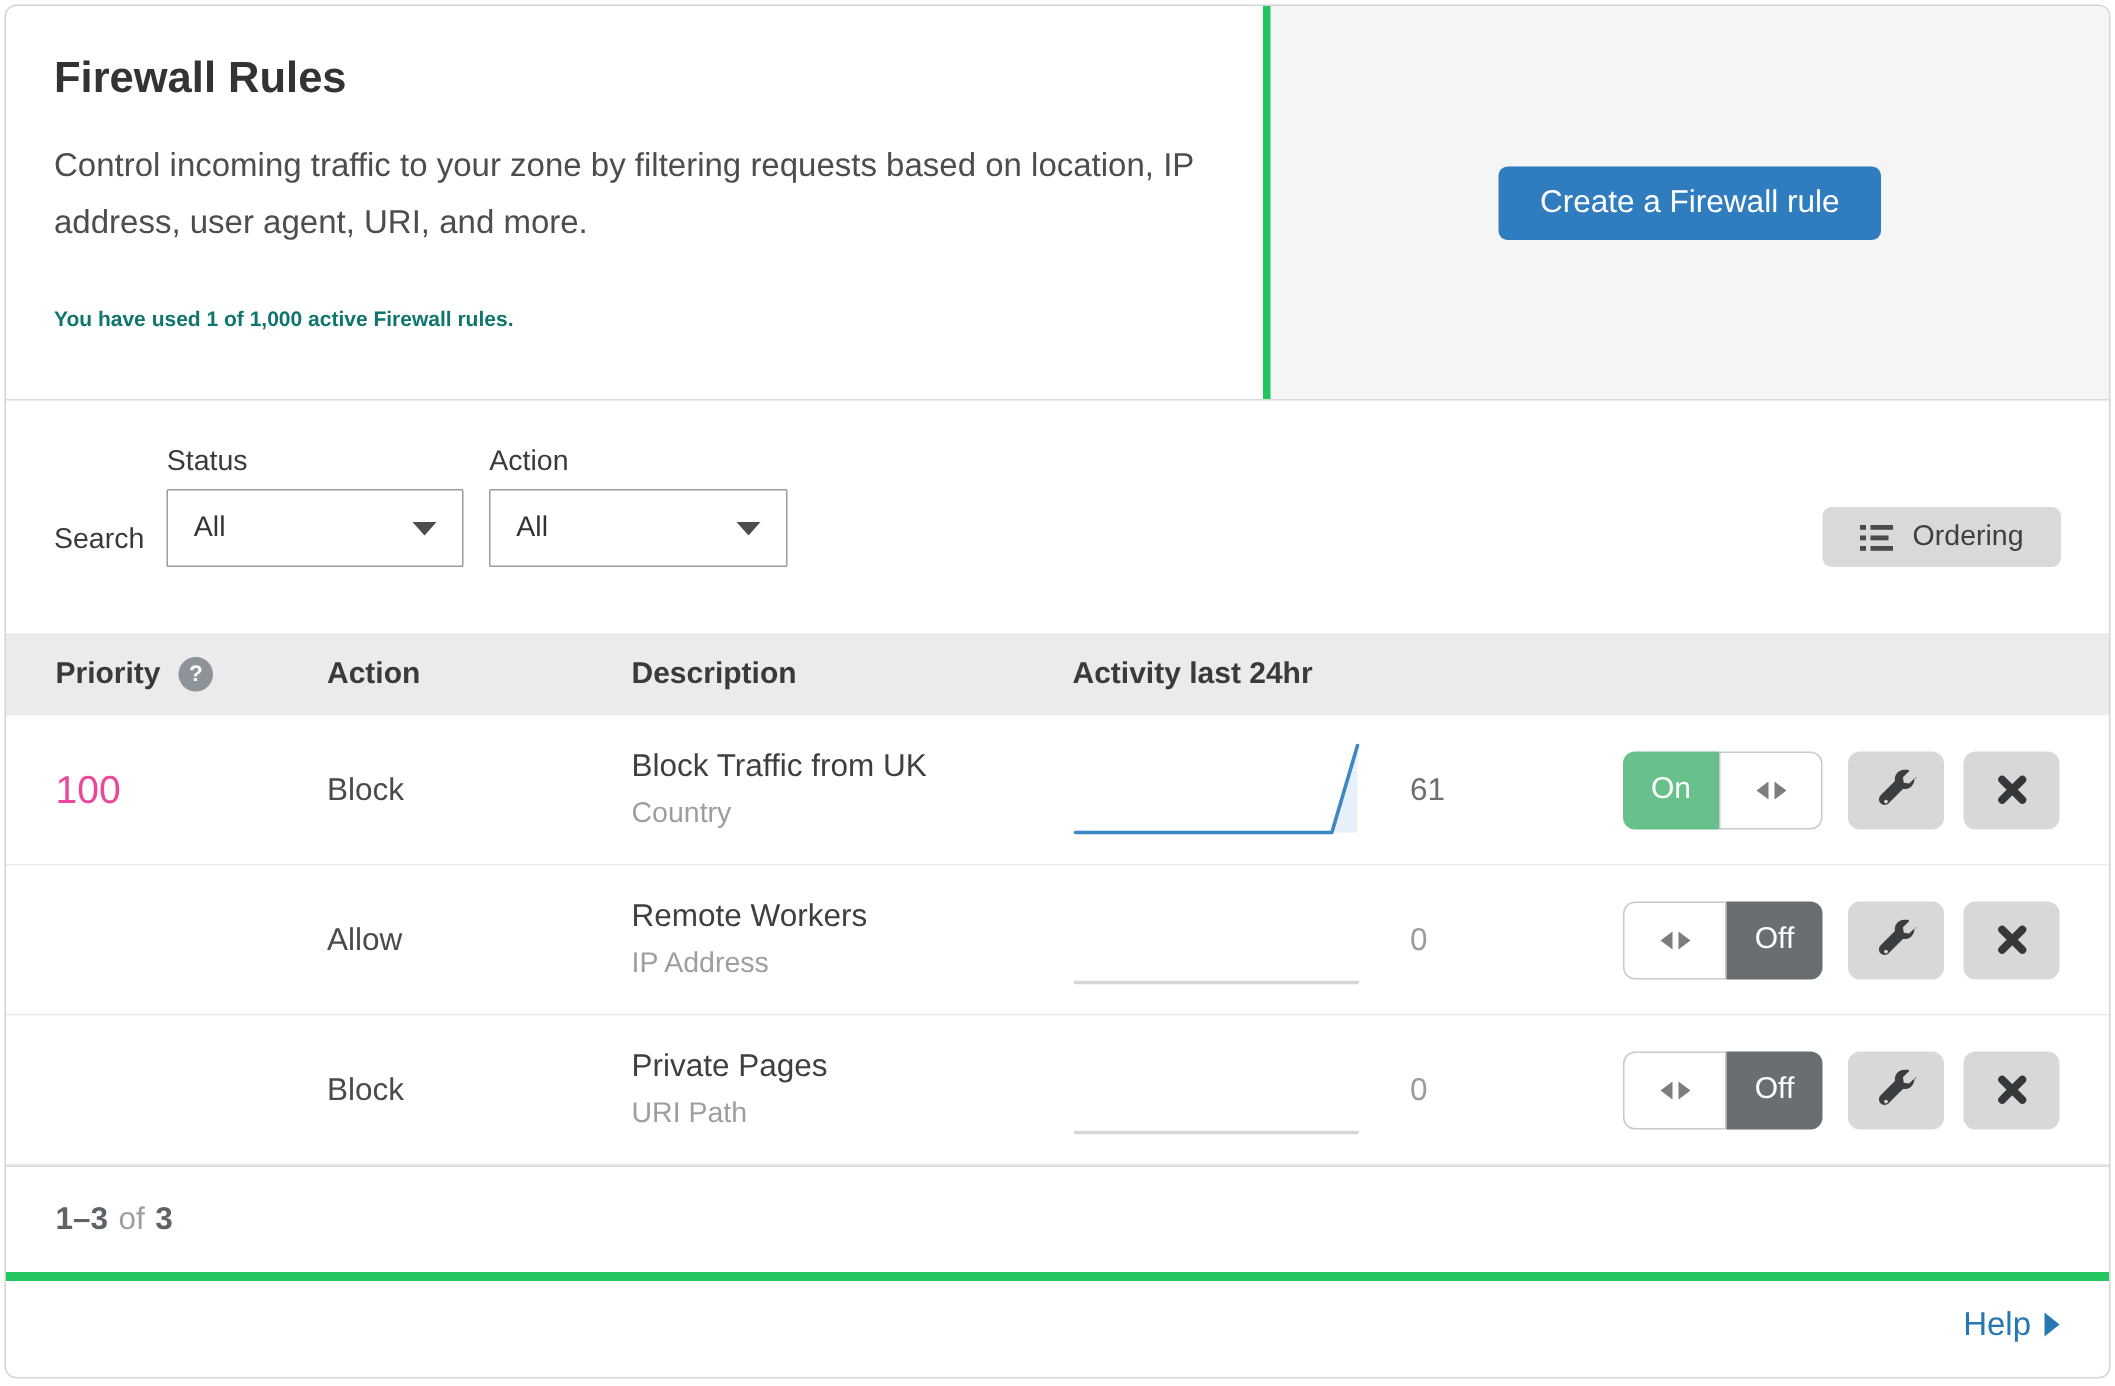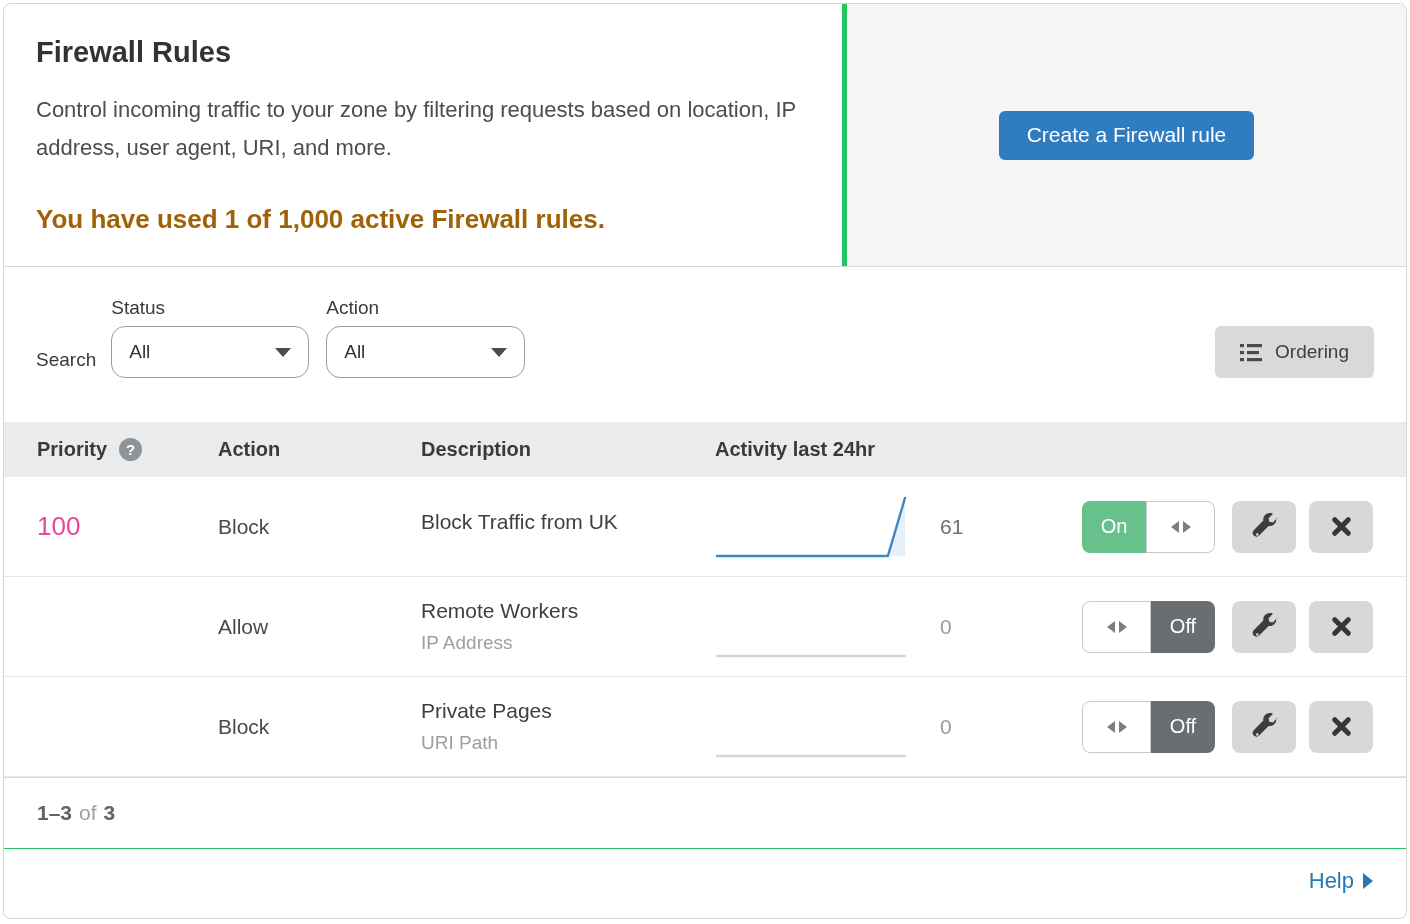--- a/index.html
+++ b/index.html
@@ -21,55 +21,55 @@
 
   
   .top{display:flex; border-bottom:1px solid #d9d9d9; height:263px; flex:none;}
   .top-left{flex:1; padding:32px 32px 0 32px;}
   .top-right{
     width:564px; flex:none; background:#f5f5f5; border-left:5px solid #22c55e;
     display:flex; align-items:center; justify-content:center;
   }
   .page-title{margin:0; font-size:29px; font-weight:bold; color:#333;}
   .page-desc{margin:22px 0 0; font-size:22px; line-height:38px; color:#4d4d4d; max-width:770px;}
-  .usage-note{margin:37px 0 0; font-size:26px; font-weight:bold; color:#a16207;}
+  .usage-note{margin:37px 0 0; font-size:14px; font-weight:bold; color:#0f766e;}
   .create-btn{
     background:var(--accent-blue); color:#fff; border:none; border-radius:6px;
     font-size:21px; padding:0 28px; height:49px; cursor:pointer;
     font-family:"Liberation Sans", sans-serif;
   }
 
   
   .filters{display:flex; align-items:flex-end; padding:30px 32px 44px; flex:none;}
   .fgroup{display:flex; flex-direction:column;}
   .flabel{font-size:19px; color:#3a3a3a; margin-bottom:7px;}
   .search-box{
     width:539px; height:52px; border:1px solid #9c9c9c; border-radius:6px;
     display:flex; align-items:center; padding:0 15px; gap:9px; background:#fff;
   }
   .search-box input{
     border:none; outline:none; flex:1; font-size:19px; color:#333;
     font-family:"Liberation Sans", sans-serif; background:transparent;
   }
   .search-box input::placeholder{color:#9b9b9b; opacity:1;}
   .select{
-    height:52px; border:1px solid #9c9c9c; border-radius:14px; background:#fff;
+    height:52px; border:1px solid #9c9c9c; border-radius:1px; background:#fff;
     display:flex; align-items:center; justify-content:space-between;
     padding:0 17px; font-size:19px; color:#333; cursor:pointer;
   }
   .select-status{width:198px;}
   .select-action{width:199px;}
   .gap-status{margin-left:15px;}
   .gap-action{margin-left:17px;}
   .caret-down{
     width:0; height:0; border-left:8px solid transparent;
     border-right:8px solid transparent; border-top:9px solid #4d4d4d;
   }
   .ordering-btn{
-    margin-left:auto; height:52px; padding:0 25px; background:#d9d9d9; border:none;
+    margin-left:auto; height:40px; padding:0 25px; background:#d9d9d9; border:none;
     border-radius:6px; font-size:19px; color:#404040; display:flex; align-items:center;
     gap:13px; cursor:pointer; font-family:"Liberation Sans", sans-serif;
   }
 
   
   .thead{
     display:flex; align-items:center; background:#ebebeb; height:55px;
     padding:0 33px; font-size:20px; font-weight:bold; color:#3a3a3a; flex:none;
   }
   .col-priority{width:181px; display:flex; align-items:center; gap:12px;text-align:center;}
@@ -116,21 +116,21 @@
     display:flex; align-items:center; justify-content:center; cursor:pointer;
   }
 
   
   .pagination{
     height:71px; border-top:1px solid #d9d9d9; display:flex; align-items:center;
     padding:0 33px; font-size:21px; color:#9aa0a4; gap:7px; flex:none;
   }
   .pg-strong{font-weight:bold; color:#5d6367;}
   .helpbar{
-    height:64px; border-top:1px solid #22c55e; display:flex; align-items:center;
+    height:64px; border-top:6px solid #22c55e; display:flex; align-items:center;
     justify-content:flex-end; padding:0 33px; flex:none;
   }
   .help-link{
     color:var(--help-blue); font-size:22px; display:flex; align-items:center;
     gap:9px; text-decoration:none; cursor:pointer;
   }
   .caret-right{
     width:0; height:0; border-top:8px solid transparent;
     border-bottom:8px solid transparent; border-left:10px solid var(--help-blue);
   }
@@ -194,20 +194,21 @@
     <div class="col-desc">Description</div>
     <div>Activity last 24hr</div>
   </div>
 
   <div id="tbody">
       <div class="trow">
     <div class="c-priority">100</div>
     <div class="c-action">Block</div>
     <div class="c-desc">
       <div class="desc-title">Block Traffic from UK</div>
+      <div class="desc-sub">Country</div>
     </div>
     <div class="c-spark">
       <svg width="200" height="70" viewBox="0 0 200 70">
         <polygon class="sp-fill" points="2.0,66.0 19.1,66.0 36.2,66.0 53.3,66.0 70.4,66.0 87.5,66.0 104.5,66.0 121.6,66.0 138.7,66.0 155.8,66.0 172.9,66.0 190.0,8.0 190,66 2,66" stroke="none" fill="#3d87c3" opacity="0.12"></polygon>
         <polyline class="sp-line" points="2.0,66.0 19.1,66.0 36.2,66.0 53.3,66.0 70.4,66.0 87.5,66.0 104.5,66.0 121.6,66.0 138.7,66.0 155.8,66.0 172.9,66.0 190.0,8.0" fill="none" stroke-width="2.4" stroke-linejoin="round" stroke-linecap="round" stroke="#3d87c3"></polyline>
       </svg>
     </div>
     <div class="c-value has-data">61</div>
     <div class="controls">
       <div class="toggle on">

